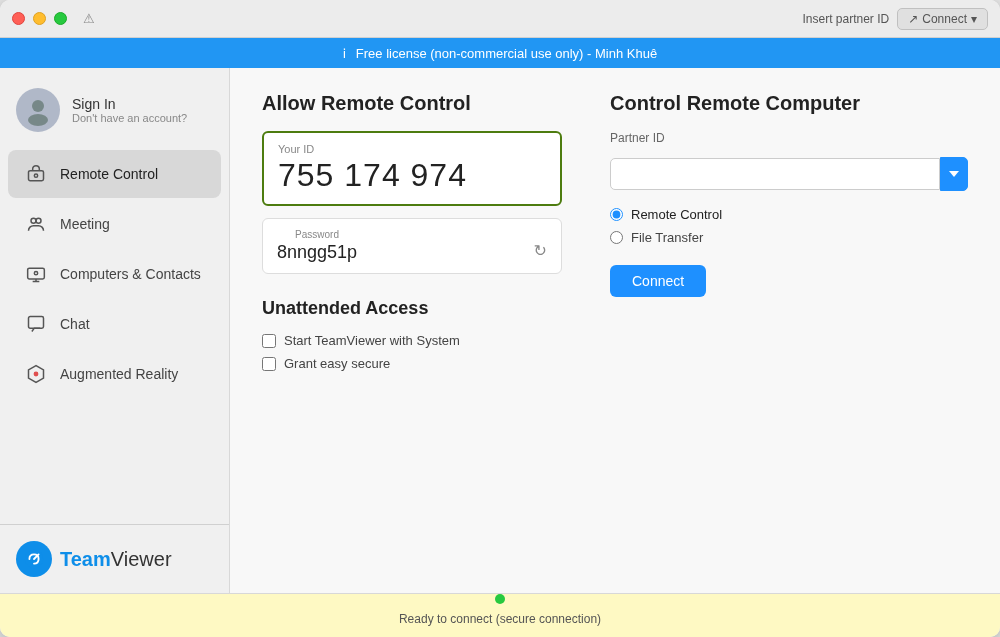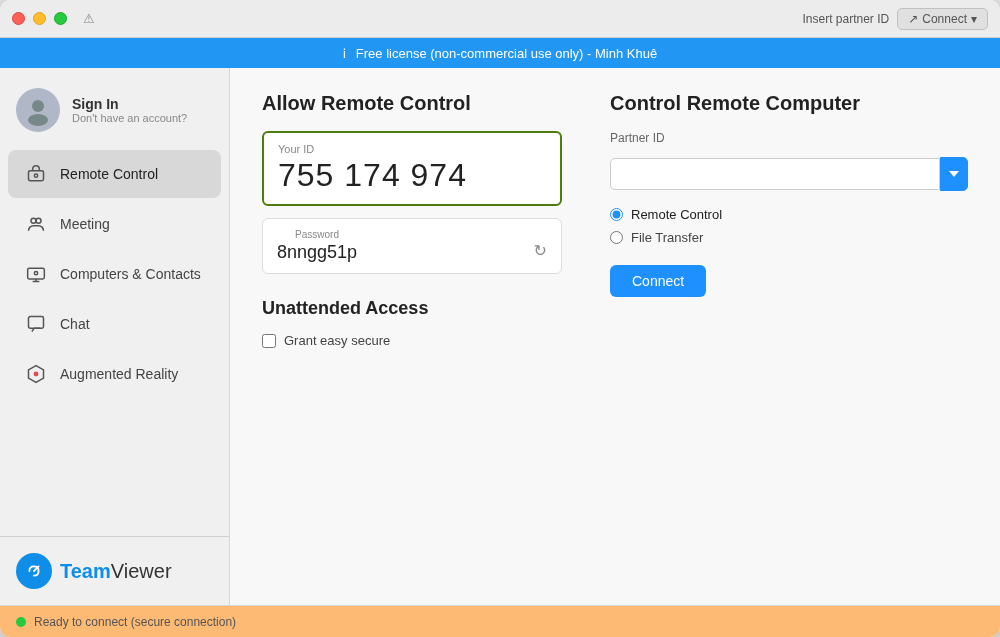--- a/index.html
+++ b/index.html
@@ -125,21 +125,21 @@
       flex-shrink: 0;
       overflow: hidden;
     }
     .avatar svg {
       width: 32px;
       height: 32px;
     }
     .profile-text { display: flex; flex-direction: column; }
     .profile-name {
       font-size: 14px;
-      font-weight: 700;
+      font-weight: 400;
       color: #333;
     }
     .profile-sub {
       font-size: 11px;
       color: #888;
     }
 
     .sidebar-nav { flex: 1; }
     .sidebar-item {
       display: flex;
@@ -335,30 +335,31 @@
       border: none;
       border-radius: 6px;
       padding: 8px 22px;
       font-size: 14px;
       font-weight: 500;
       cursor: pointer;
     }
 
     
     .status-bar {
-      height: 32px;
-      background: #fdba74;
+      height: 44px;
+      background: #fef9c3;
       border-top: 1px solid #d8d8d8;
       display: flex;
       align-items: center;
       padding: 0 16px;
       gap: 8px;
       font-size: 12px;
       color: #555;
       flex-shrink: 0;
+      flex-direction: column;
     }
     .status-dot {
       width: 10px;
       height: 10px;
       border-radius: 50%;
       background: #27c93f;
       flex-shrink: 0;
     }
   </style>
 </head>
@@ -487,20 +488,24 @@
           <div class="password-content">
             <div class="password-label">Password</div>
             <div class="password-value">8nngg51p</div>
           </div>
           <span class="refresh-icon">↻</span>
         </div>
 
         <div class="unattended-title">Unattended Access</div>
         <label class="checkbox-item">
           <input type="checkbox" style="">
+          <span>Start TeamViewer with System</span>
+        </label>
+        <label class="checkbox-item">
+          <input type="checkbox" style="">
           <span>Grant easy secure</span>
         </label>
       </div>
 
       <div class="content-right">
         <div class="section-title">Control Remote Computer</div>
 
         <div class="partner-id-label">Partner ID</div>
         <div class="partner-id-input-row">
           <input type="text" class="partner-id-input" placeholder="" style="">

